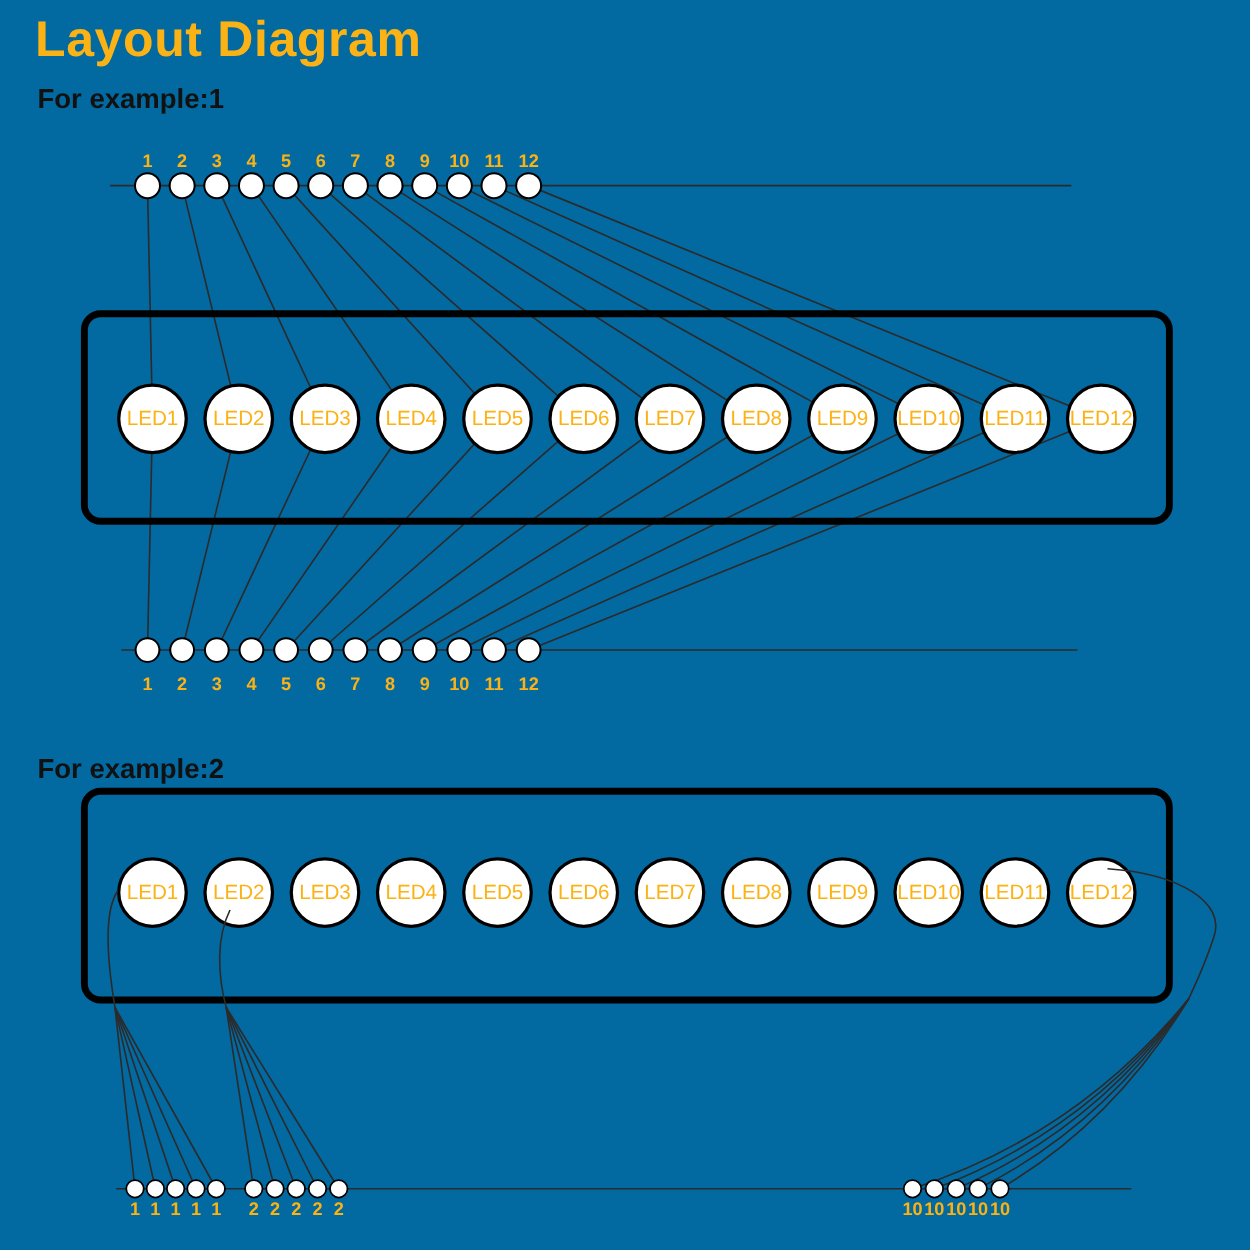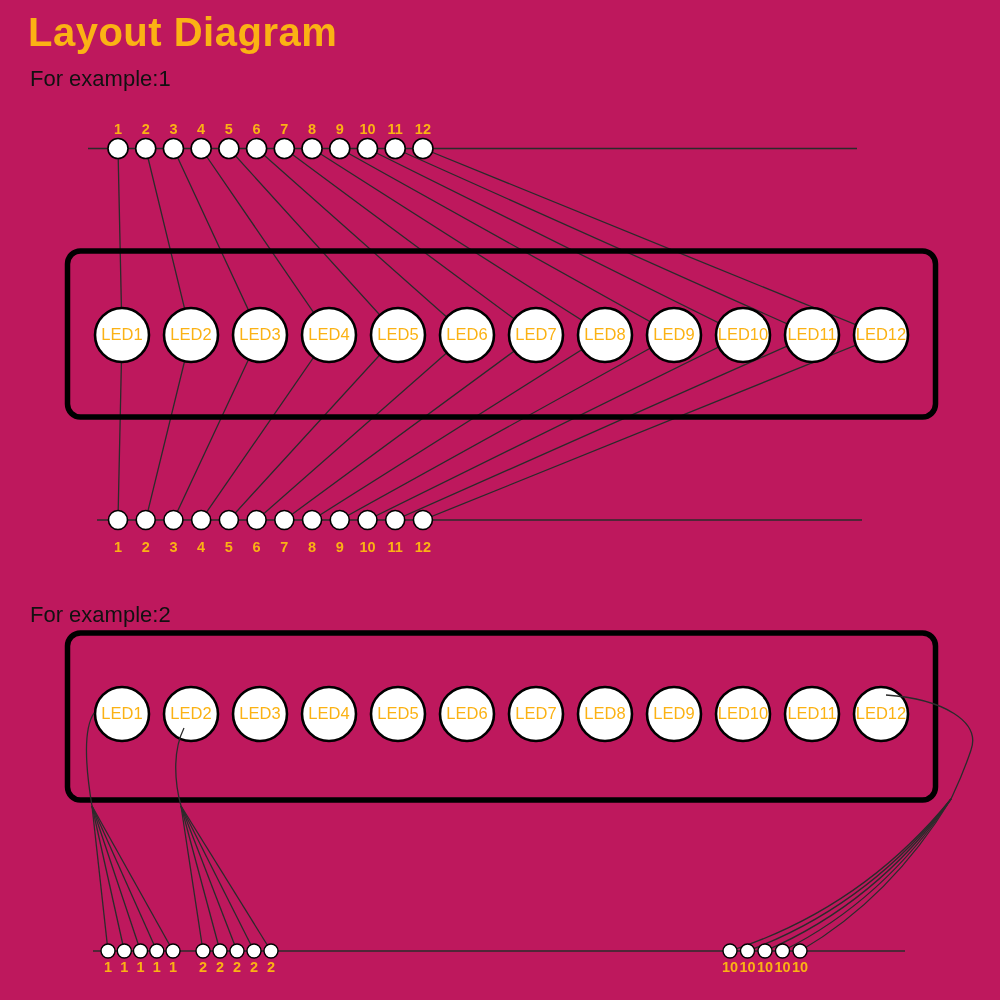--- a/index.html
+++ b/index.html
@@ -1,27 +1,27 @@
 <!DOCTYPE html>
 <html><head>
 <meta charset="utf-8">
 <style>
   html,body{margin:0;padding:0;background:#ffffff;}
   .page{
-    position:relative;width:1000px;height:1000px;background:#be185d;
+    position:relative;width:1000px;height:1000px;background:#0369a1;
     font-family:"Liberation Sans", sans-serif;overflow:hidden;
   }
   .page-title{
     position:absolute;left:28px;top:12px;margin:0;
     font-size:40px;font-weight:bold;letter-spacing:0.5px;
     color:#FBB214;line-height:1;
   }
   .ex-label{
     position:absolute;left:30px;
-    font-size:22px;font-weight:normal;color:#111;line-height:1;
+    font-size:22px;font-weight:bold;color:#111;line-height:1;
   }
   #exlabel1{top:68px;}
   #exlabel2{top:604px;}
   svg#diagram{position:absolute;left:0;top:0;}
 </style>
 </head>
 <body>
 
 <div class="page">
   <h1 class="page-title">Layout Diagram</h1>

